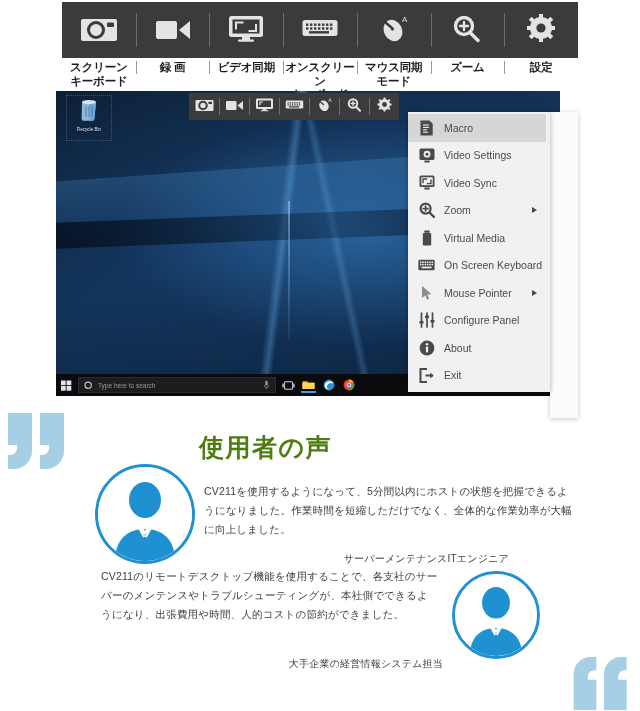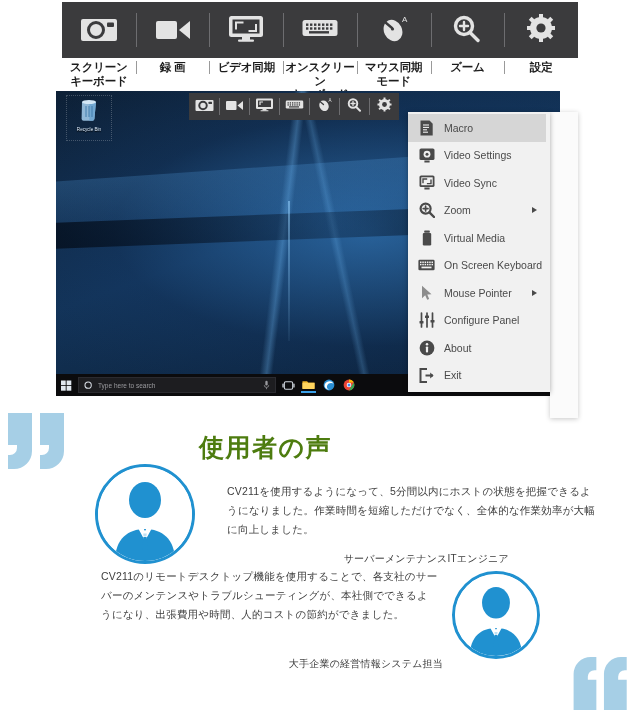--- a/index.html
+++ b/index.html
@@ -181,21 +181,21 @@
     overflow: hidden;
   }
   .avatar.a1 { left: 95px; top: 464px; width: 100px; height: 100px; }
   .avatar.a2 { left: 452px; top: 571px; width: 88px; height: 88px; }
 
   .body-text {
     position: absolute;
     font-size: 10.5px; color: #3d3d3d; line-height: 19px;
     letter-spacing: 0.2px;
   }
-  .t1 { left: 204px; top: 482px; width: 368px; margin-left: 23px; }
+  .t1 { left: 204px; top: 482px; width: 368px; }
   .t2 { left: 101px; top: 567px; width: 337px; }
   .attrib {
     position: absolute; font-size: 10px; color: #3d3d3d;
     letter-spacing: 0.2px; white-space: nowrap;
   }
   .at1 { left: 509px; top: 552px; transform: translateX(-100%); }
   .at2 { left: 443px; top: 657px; transform: translateX(-100%); }
 </style>
 </head>
 <body>

